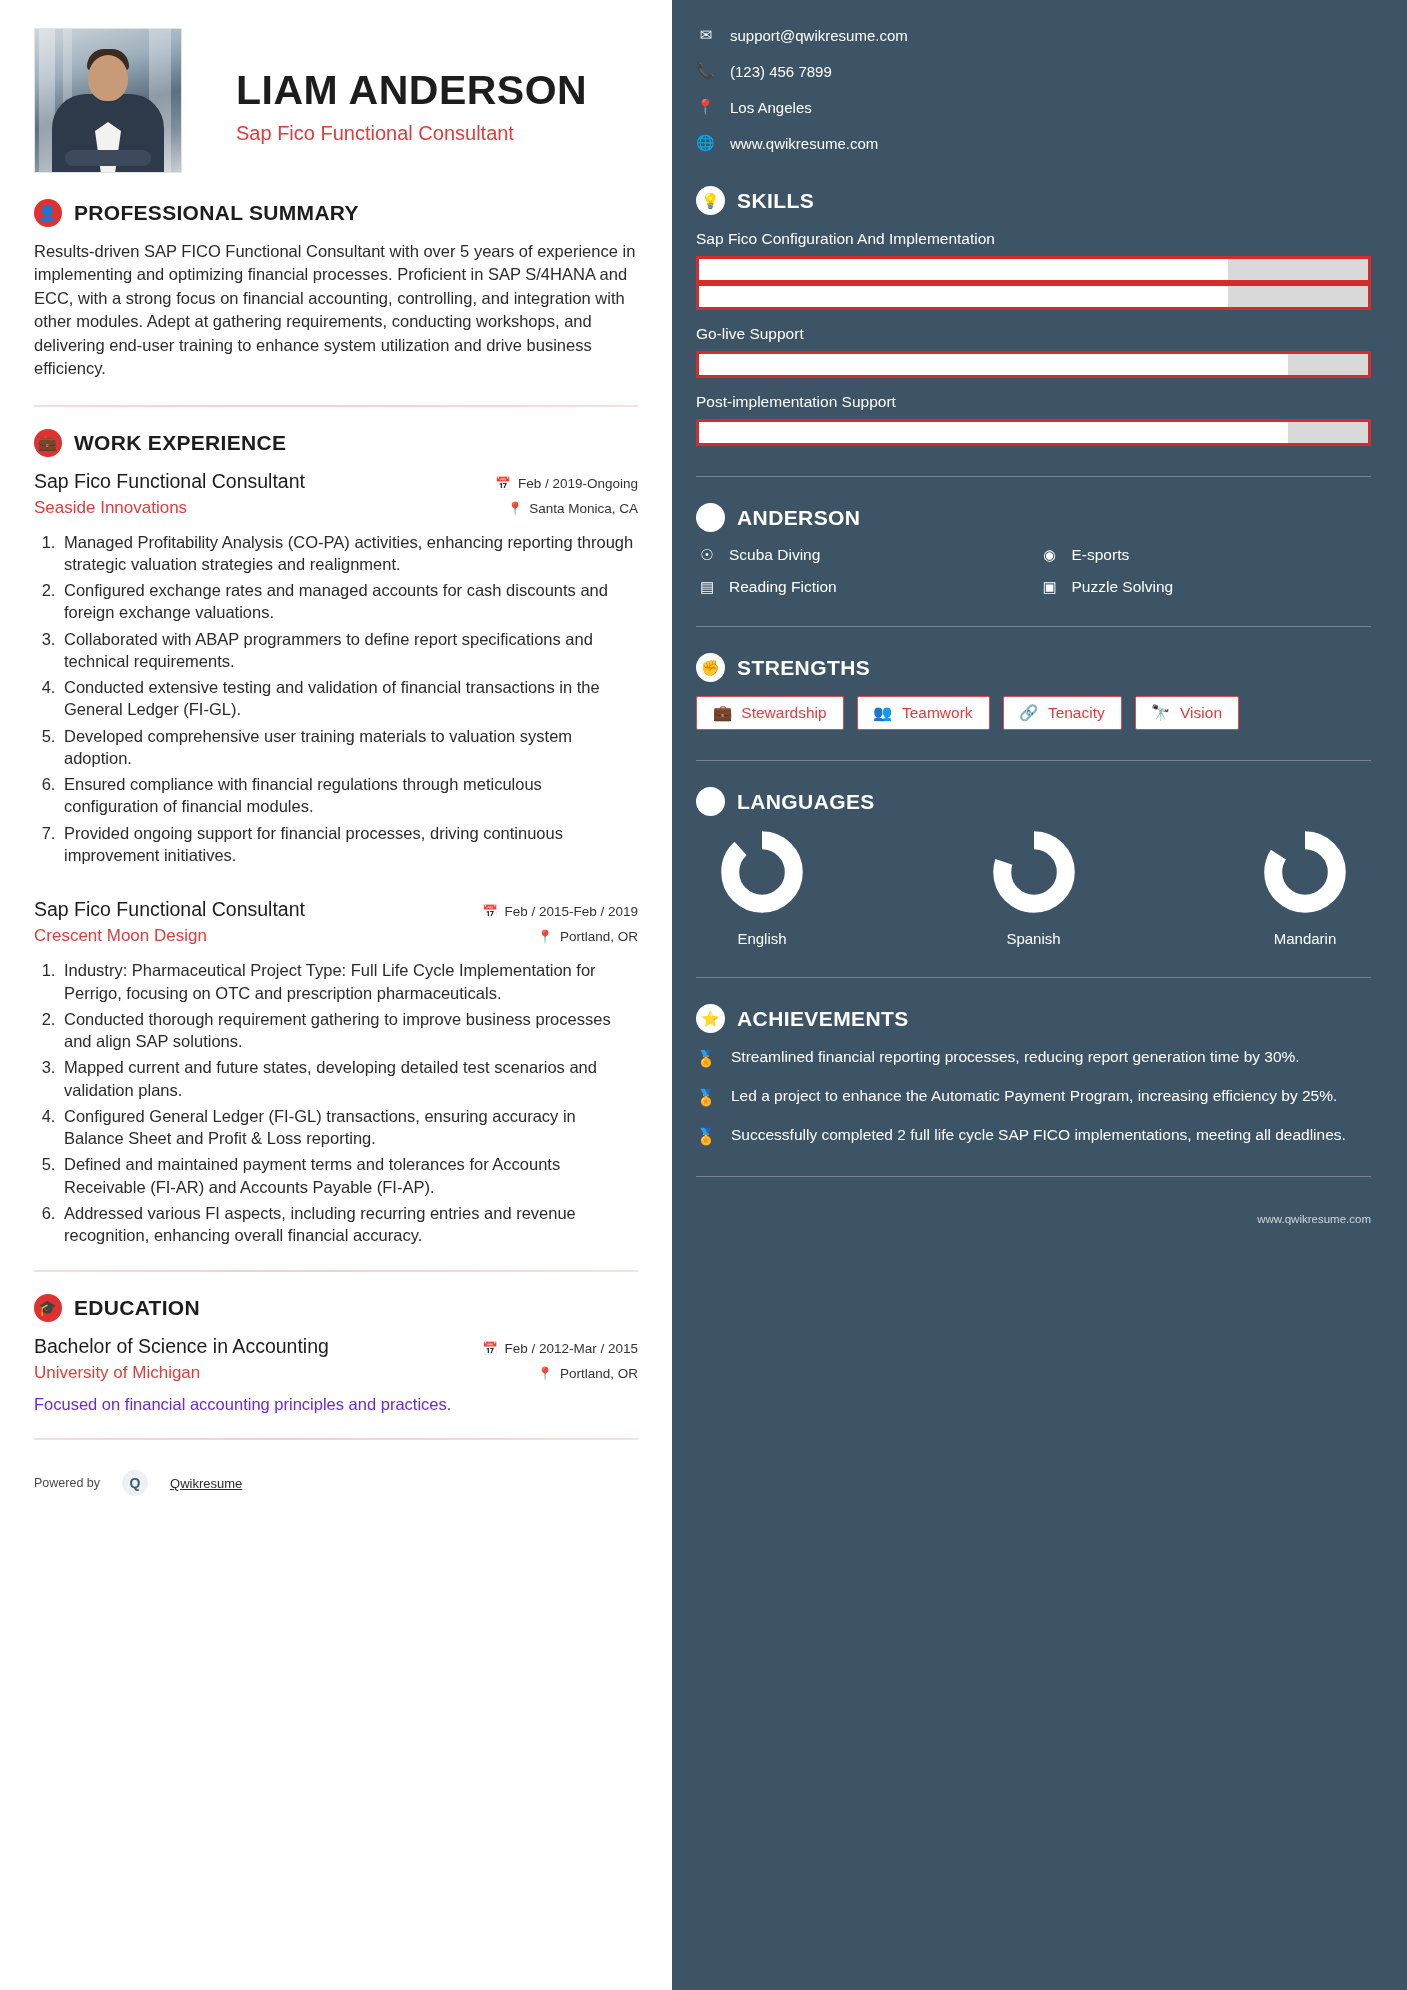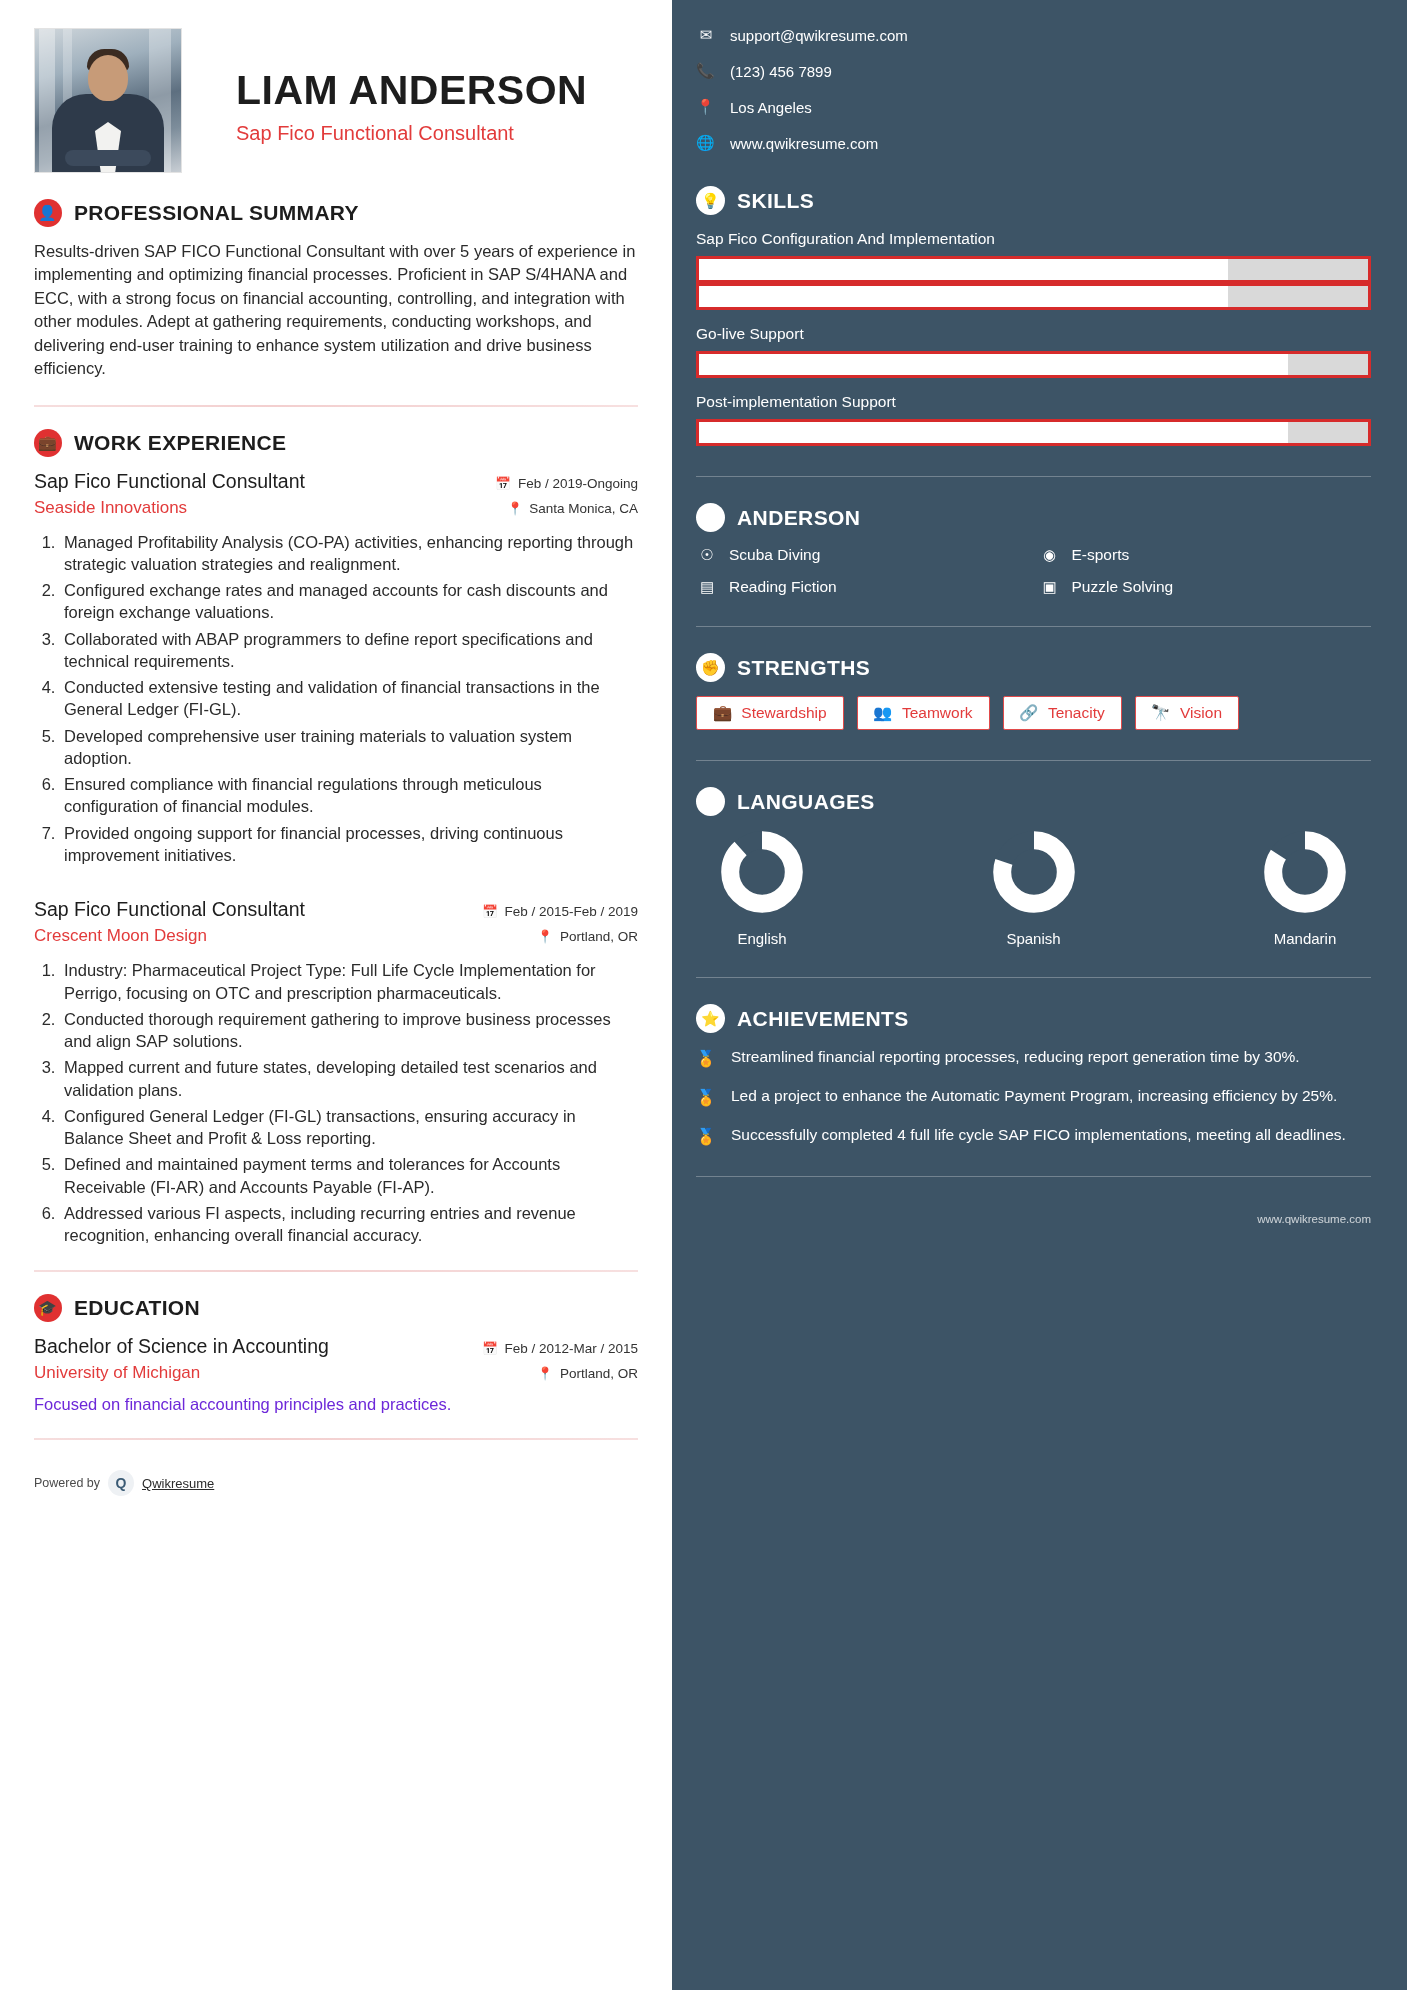--- a/index.html
+++ b/index.html
@@ -75,21 +75,21 @@
   .job-title { font-size: 19.5px; color:#1d1d1d; font-weight:400; }
   .meta { font-size: 13.5px; color:#333; white-space:nowrap; display:flex; align-items:center; gap:6px; }
   .meta .g { font-size: 13px; }
   .entry-sub { display:flex; justify-content:space-between; align-items:baseline; margin-top:5px; }
   .company { font-size: 17px; color:#e23b3b; }
   ol.bullets { margin: 13px 0 0 26px; padding:0; }
   ol.bullets li { font-size:16.5px; line-height:1.35; color:#2b2b2b; margin-bottom:4px; padding-left:4px; }
   .entry-gap { height: 26px; }
   .edu-desc { font-size:16.5px; color:#6d28d9; margin-top:12px; }
 
-  .footer { display:flex; align-items:center; gap:8px; margin-top: 30px; padding-bottom: 24px; }
+  .footer { display:flex; align-items:center; gap:22px; margin-top: 30px; padding-bottom: 24px; }
   .footer .pw { font-size:12.5px; color:#4a4a4a; }
   .footer .logo {
     width:26px;height:26px;border-radius:50%;background:#eef1f4;
     display:flex;align-items:center;justify-content:center;
     font-size:14px;color:#3a5a74;font-weight:700;
   }
   .footer .brand { font-size:13px; color:#2b2b2b; text-decoration:underline; }
 
   
   .right {
@@ -407,19 +407,19 @@
     <div class="ach-item">
       <span class="ach-ico">🏅</span>
       <span class="ach-text">Streamlined financial reporting processes, reducing report generation time by 30%.</span>
     </div>
     <div class="ach-item">
       <span class="ach-ico">🏅</span>
       <span class="ach-text">Led a project to enhance the Automatic Payment Program, increasing efficiency by 25%.</span>
     </div>
     <div class="ach-item">
       <span class="ach-ico">🏅</span>
-      <span class="ach-text">Successfully completed 4 full life cycle SAP FICO implementations, meeting all deadlines.</span>
+      <span class="ach-text">Successfully completed 2 full life cycle SAP FICO implementations, meeting all deadlines.</span>
     </div>
   </div>
 
   <div class="r-div"></div>
   <div class="r-foot">www.qwikresume.com</div>
 </div>
 
 </body></html>

